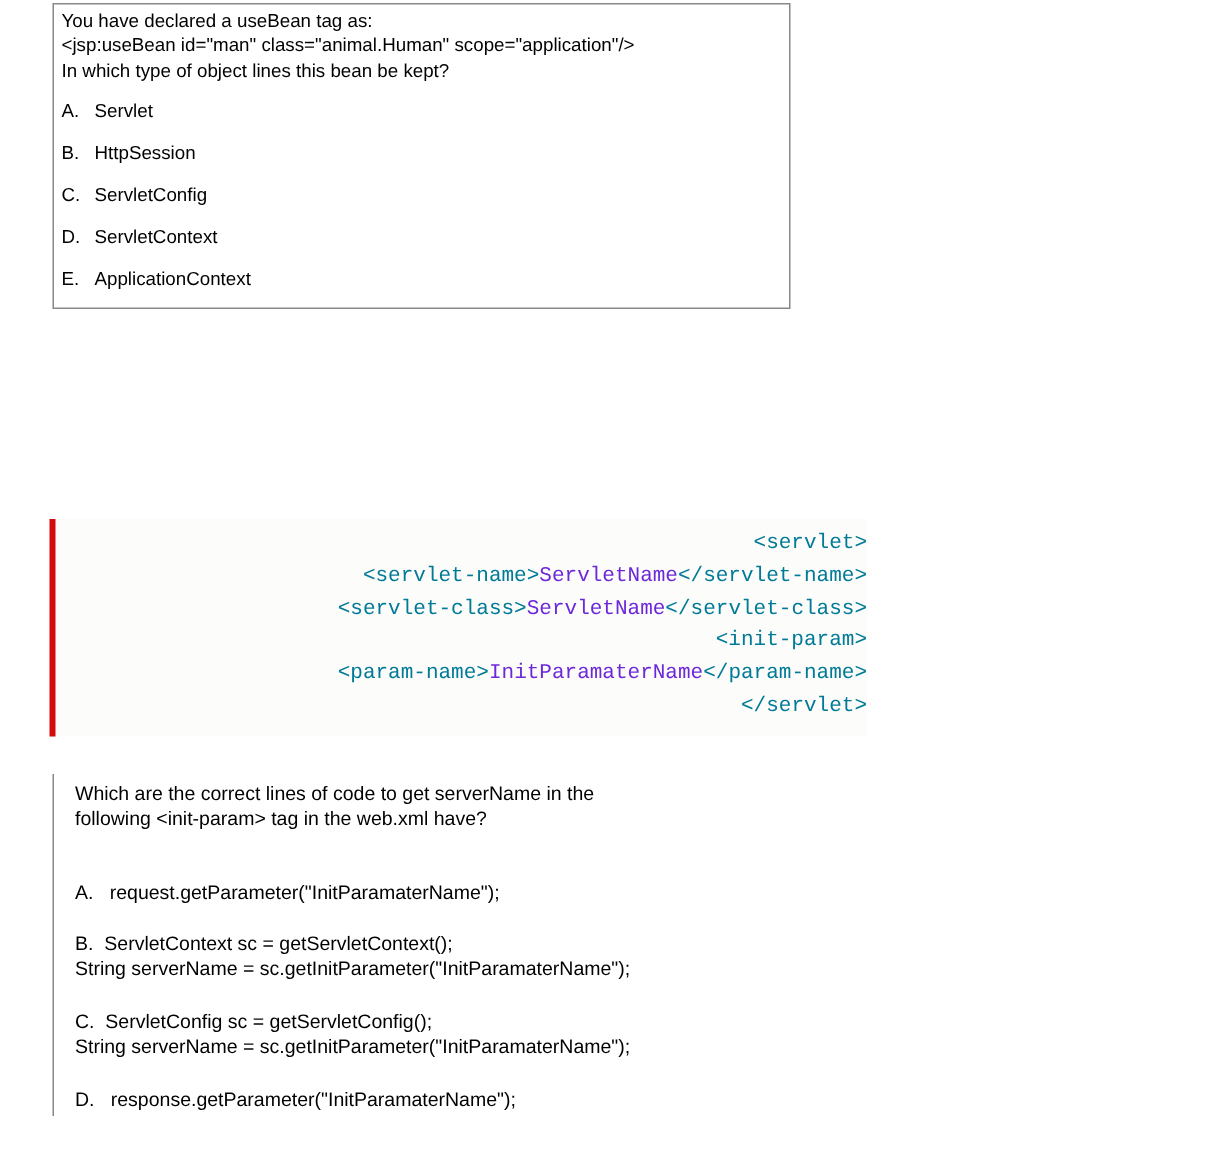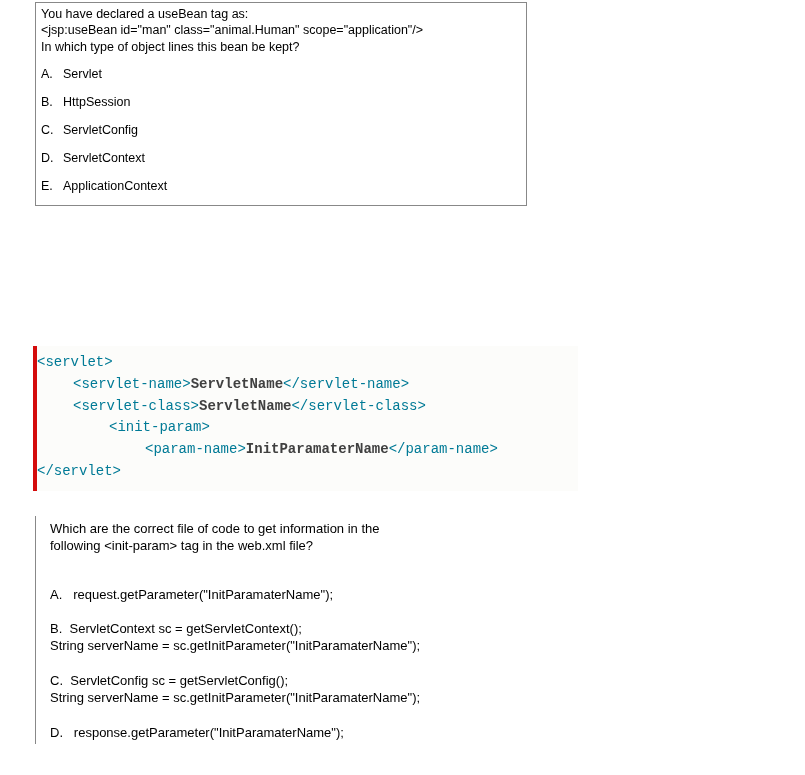--- a/index.html
+++ b/index.html
@@ -40,27 +40,27 @@
       margin: 140px 0 0 33px;
       width: 545px;
       border-left: 4px solid #d40b0b;
       background: #fcfcfa;
       padding: 6px 0 8px 0;
       font-family: "Courier New", monospace;
       font-size: 14px;
       line-height: 1.55;
       box-sizing: border-box;
     }
-    .code-line { white-space: pre; }
+    .code-line { white-space: pre; text-align: right; }
     .cl0 { padding-left: 0px; }
     .cl1 { padding-left: 36px; }
     .cl2 { padding-left: 72px; }
     .cl3 { padding-left: 108px; }
     .tag { color: #007a96; }
-    .val { color: #404040; font-weight: bold; }
+    .val { color: #6d28d9; font-weight: normal; }
 
     .q2 {
       margin-top: 25px;
       border: none;
       border-left: 1px solid #888;
       padding: 4px 8px 2px 14px;
       width: 578px;
       font-size: 13px;
     }
     .q2-text { line-height: 1.35; }
@@ -91,22 +91,22 @@
   <div class="code-line cl0"><span class="tag">&lt;servlet&gt;</span></div>
   <div class="code-line cl1"><span class="tag">&lt;servlet-name&gt;</span><span class="val">ServletName</span><span class="tag">&lt;/servlet-name&gt;</span></div>
   <div class="code-line cl1"><span class="tag">&lt;servlet-class&gt;</span><span class="val">ServletName</span><span class="tag">&lt;/servlet-class&gt;</span></div>
   <div class="code-line cl2"><span class="tag">&lt;init-param&gt;</span></div>
   <div class="code-line cl3"><span class="tag">&lt;param-name&gt;</span><span class="val">InitParamaterName</span><span class="tag">&lt;/param-name&gt;</span></div>
   <div class="code-line cl0"><span class="tag">&lt;/servlet&gt;</span></div>
 </div>
 
 <div class="block q2">
   <div class="q2-text">
-    <span>Which are the correct file of code to get information in the</span><br>
-    <span>following   </span><span class="tagtxt">&lt;init-param&gt;</span><span> tag in the web.xml file?</span>
+    <span>Which are the correct lines of code to get serverName in the</span><br>
+    <span>following   </span><span class="tagtxt">&lt;init-param&gt;</span><span> tag in the web.xml have?</span>
   </div>
   <div class="q2-options">
     <div class="q2-option">
       <span>A.</span>&nbsp;&nbsp;&nbsp;<span>request.getParameter("InitParamaterName");</span>
     </div>
     <div class="q2-option">
       <span>B.</span>&nbsp;&nbsp;<span>ServletContext sc = getServletContext();</span><br>
       <span>String serverName =  sc.getInitParameter("InitParamaterName");</span>
     </div>
     <div class="q2-option">

